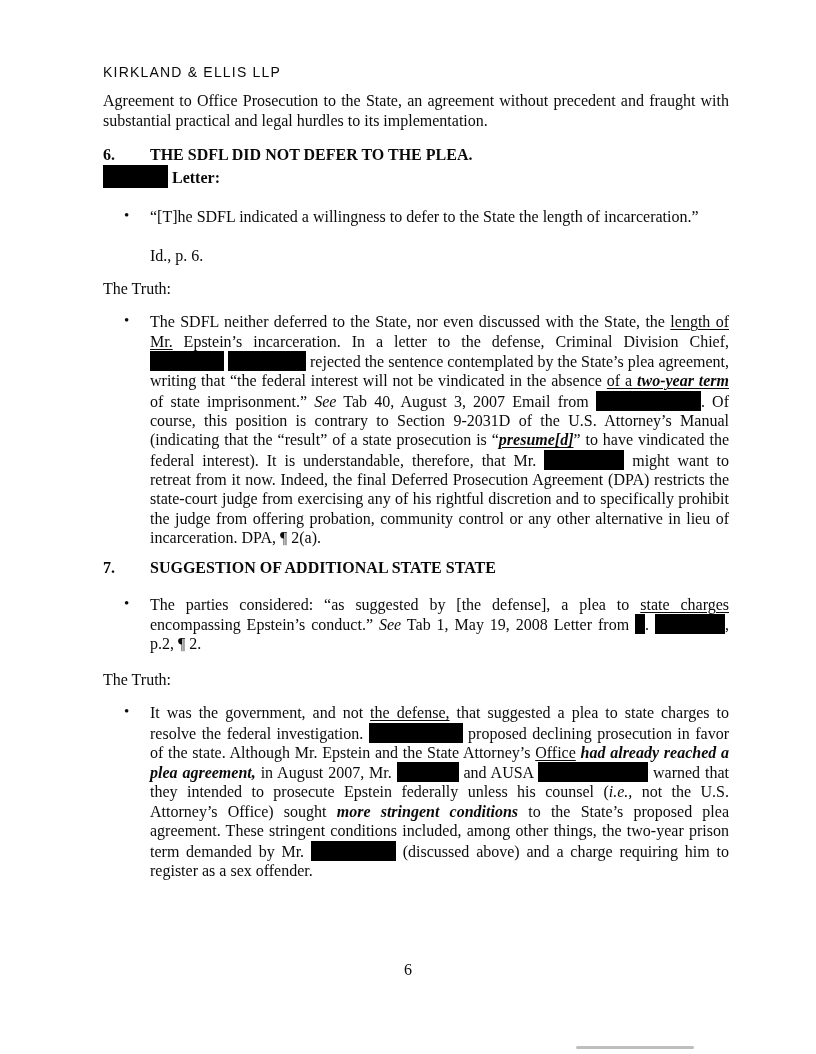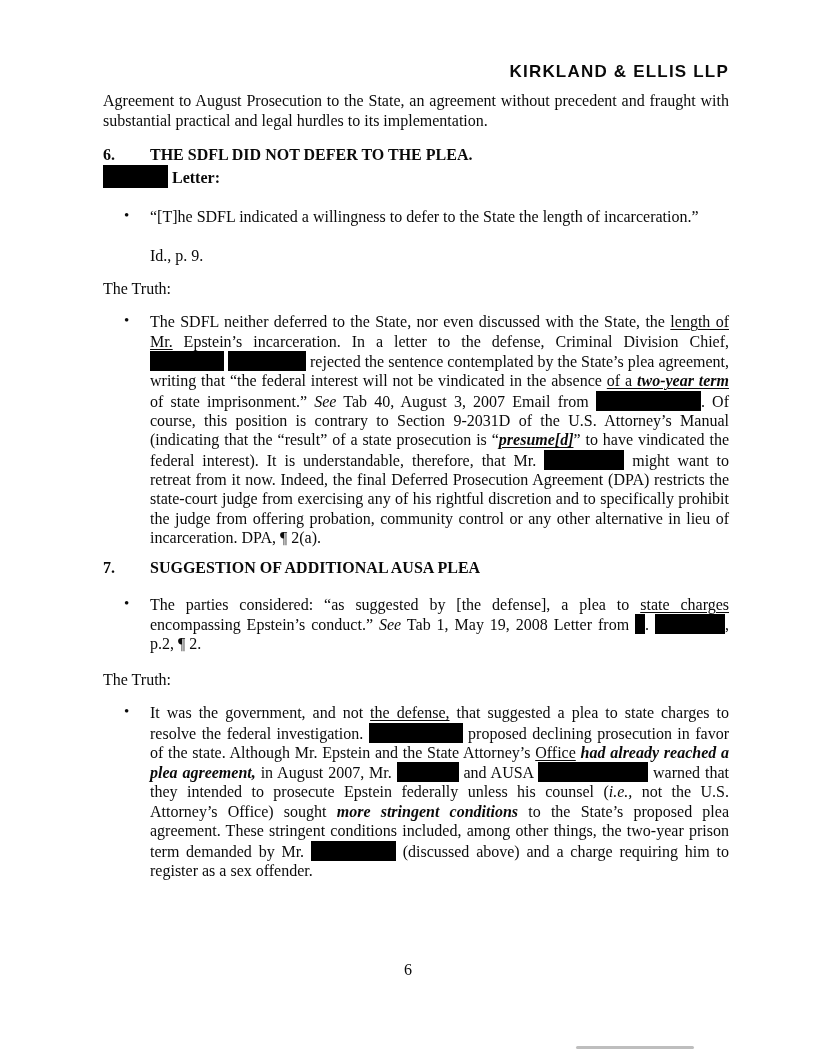--- a/index.html
+++ b/index.html
@@ -9,24 +9,24 @@
     margin:0 auto;
     background:#ffffff;
     font-family:"Liberation Serif", serif;
     font-size:16px;
     line-height:19.5px;
     color:#0a0a0a;
     overflow:hidden;
   }
   .content{padding:62px 87px 0 103px;}
   .letterhead{
-    text-align:right;
+    text-align:left;
     font-family:"Liberation Sans", sans-serif;
-    font-size:17px;
-    font-weight:700;
+    font-size:14px;
+    font-weight:400;
     letter-spacing:1.2px;
     line-height:20px;
     white-space:nowrap;
   }
   .indent{margin-left:47px;}
   .justify{text-align:justify;}
   .para{margin:0;}
   .intro{margin-top:9px;}
   .heading{display:flex;font-weight:bold;line-height:20px;}
   .hnum{width:47px;flex:0 0 47px;}
@@ -64,46 +64,46 @@
   }
 </style>
 </head>
 <body>
 
 <div class="page">
   <div class="content">
 
     <div class="letterhead">KIRKLAND &amp; ELLIS LLP</div>
 
-    <p class="para indent justify intro"><span>Agreement to August Prosecution to the State, an agreement without precedent and fraught with substantial practical and legal hurdles to its implementation.</span></p>
+    <p class="para indent justify intro"><span>Agreement to Office Prosecution to the State, an agreement without precedent and fraught with substantial practical and legal hurdles to its implementation.</span></p>
 
     <div class="heading h6">
       <span class="hnum">6.</span>
       <span class="htext">THE SDFL DID NOT DEFER TO THE PLEA.</span>
     </div>
 
     <div class="letter-line"><span class="redact" style="width: 65px;"></span><span style="font-weight: bold;"> Letter:</span></div>
 
     <div class="bullet-row b-quote">
       <span class="bdot">•</span>
       <div class="para"><span>“[T]he SDFL indicated a willingness to defer to the State the length of incarceration.”</span></div>
     </div>
 
-    <div class="cite"><span style="">Id.</span><span>, p. 9.</span></div>
+    <div class="cite"><span style="">Id.</span><span>, p. 6.</span></div>
 
     <div class="truth-label">The Truth:</div>
 
     <div class="bullet-row truth-para">
       <span class="bdot">•</span>
       <div class="para justify"><span>The SDFL neither deferred to the State, nor even discussed with the State, the </span><span class="u">length of</span><span> </span><span class="u">Mr.</span><span> Epstein’s incarceration.  In a letter to the defense, Criminal Division Chief, </span><span class="redact" style="width: 74px;"></span><span> </span><span class="redact" style="width: 78px;"></span><span> rejected the sentence contemplated by the State’s plea agreement, writing that “the federal interest will not be vindicated in the absence </span><span class="u">of a </span><span class="u" style="font-weight: bold; font-style: italic;">two-year term</span><span> of state imprisonment.”  </span><span style="font-style: italic;">See</span><span> Tab 40, August 3, 2007 Email from </span><span class="redact" style="width: 105px;"></span><span>.  Of course, this position is contrary to Section 9-2031D of the U.S. Attorney’s Manual (indicating that the “result” of a state prosecution is “</span><span class="u" style="font-weight: bold; font-style: italic;">presume[d]</span><span>” to have vindicated the federal interest).  It is understandable, therefore, that Mr. </span><span class="redact" style="width: 80px;"></span><span> might want to retreat from it now.  Indeed, the final Deferred Prosecution Agreement (DPA) restricts the state-court judge from exercising any of his rightful discretion and to specifically prohibit the judge from offering probation, community control or any other alternative in lieu of incarceration.  DPA, ¶ 2(a).</span></div>
     </div>
 
     <div class="heading h7">
       <span class="hnum">7.</span>
-      <span class="htext">SUGGESTION OF ADDITIONAL AUSA PLEA</span>
+      <span class="htext">SUGGESTION OF ADDITIONAL STATE STATE</span>
     </div>
 
 
     <div class="bullet-row b7">
       <span class="bdot">•</span>
       <div class="para justify"><span>The parties considered:  “as suggested by [the defense], a plea to </span><span class="u">state charges</span><span> encompassing Epstein’s conduct.”  </span><span style="font-style: italic;">See</span><span> Tab 1, May 19, 2008 Letter from </span><span class="redact" style="width: 10px;"></span><span>. </span><span class="redact" style="width: 70px;"></span><span>, p.2, ¶ 2.</span></div>
     </div>
 
     <div class="truth-label t7">The Truth:</div>
 

